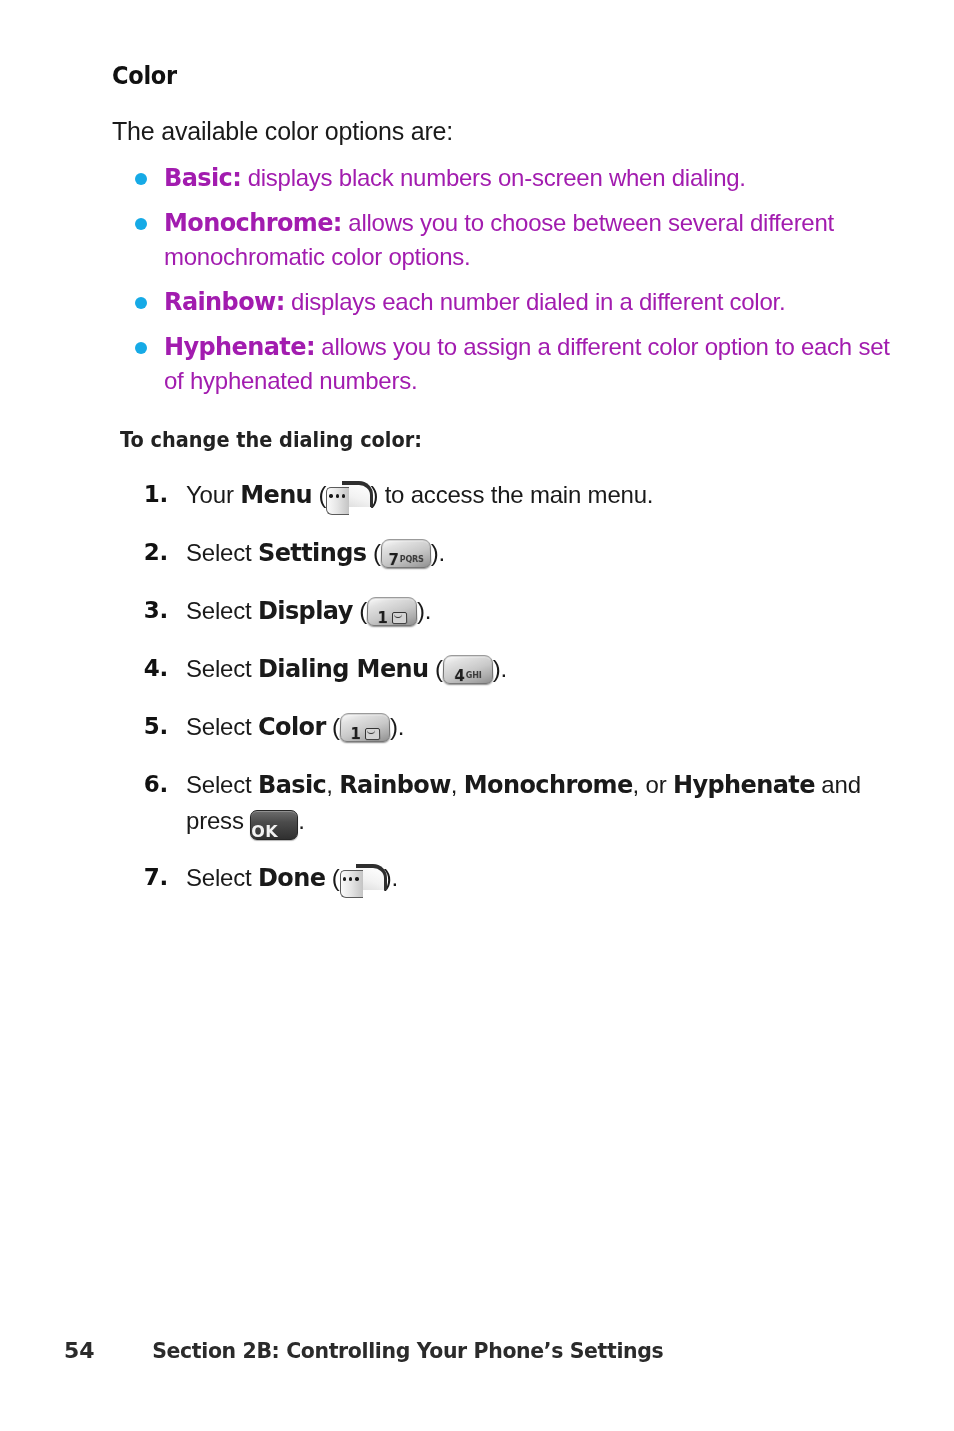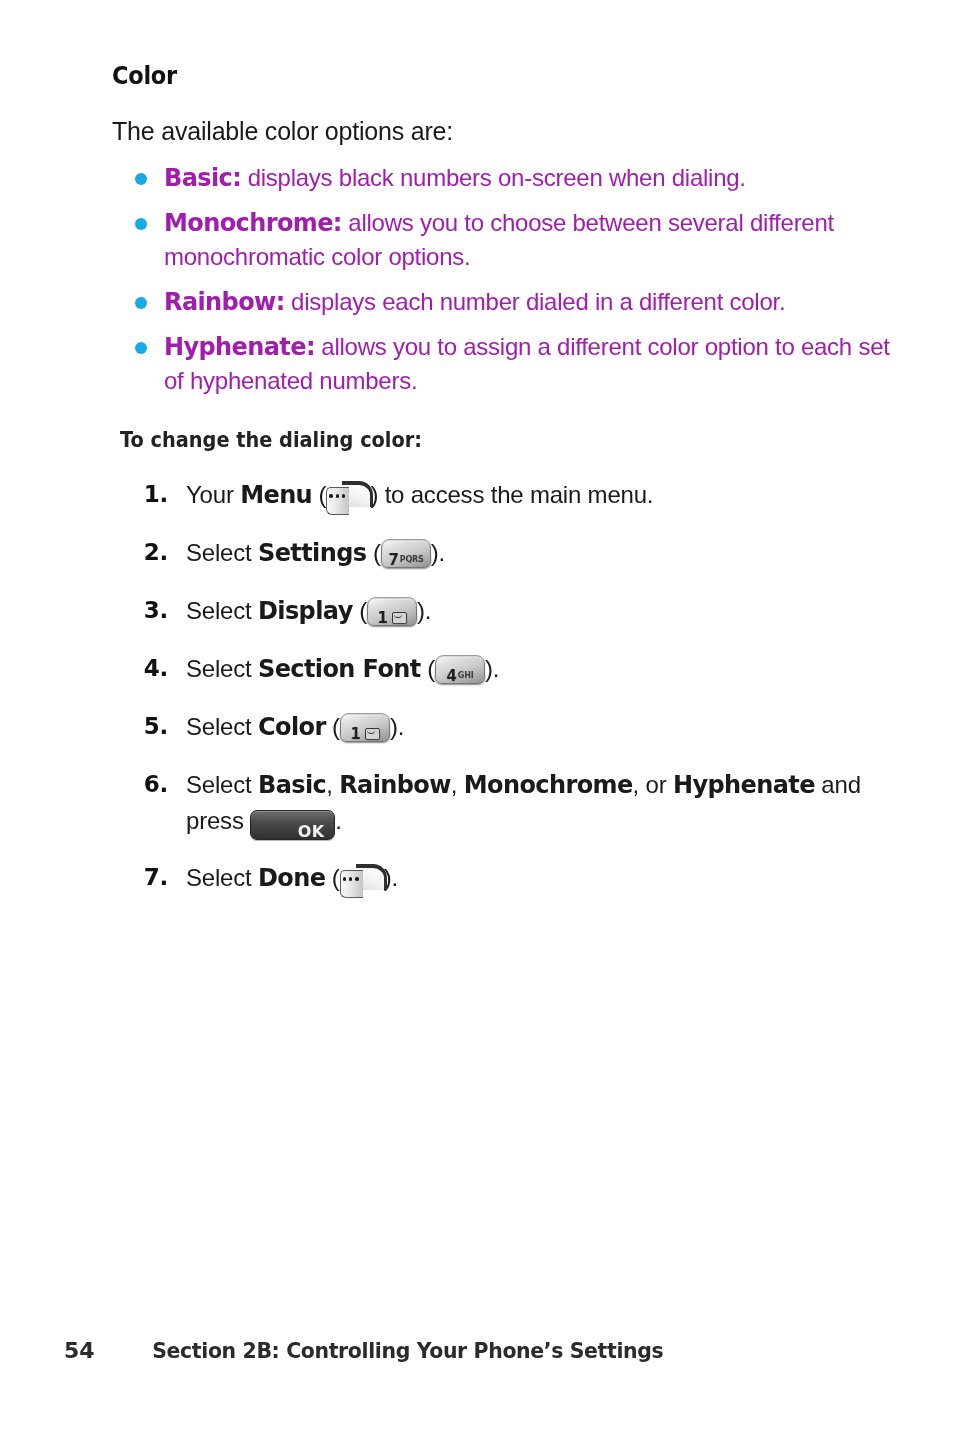--- a/index.html
+++ b/index.html
@@ -230,23 +230,22 @@
   }
 
   
   .key-ok {
     width: 46px;
     height: 28px;
     border-radius: 7px;
     background: linear-gradient(180deg, #6d6d6d 0%, #4b4b4b 40%, #303030 100%);
     border: 1px solid #262626;
     box-shadow: inset 0 1px 0 rgba(255,255,255,.25), 0 1px 1px rgba(0,0,0,.3);
-    text-align: center;
+    text-align: left;
     vertical-align: -8px;
-    padding-left: 37px;
   }
   .key-ok span {
     font-family: "DejaVu Sans", sans-serif;
     font-weight: 700;
     font-size: 16px;
     color: #f2f2f2;
     line-height: 27px;
     letter-spacing: 0.5px;
   }
 
@@ -340,21 +339,21 @@
         <span class="step-text"><span>Select </span><b>Settings</b><span> (</span><span class="keyicon key-num"><span class="k-digit">7</span><span class="k-letters">PQRS</span></span><span>).</span></span>
       </li>
 
       <li class="step-item">
         <span class="step-num">3.</span>
         <span class="step-text"><span>Select </span><b>Display</b><span> (</span><span class="keyicon key-num"><span class="k-digit">1</span><span class="vm-glyph"></span></span><span>).</span></span>
       </li>
 
       <li class="step-item">
         <span class="step-num">4.</span>
-        <span class="step-text"><span>Select </span><b>Section Font</b><span> (</span><span class="keyicon key-num"><span class="k-digit">4</span><span class="k-letters">GHI</span></span><span>).</span></span>
+        <span class="step-text"><span>Select </span><b>Dialing Menu</b><span> (</span><span class="keyicon key-num"><span class="k-digit">4</span><span class="k-letters">GHI</span></span><span>).</span></span>
       </li>
 
       <li class="step-item">
         <span class="step-num">5.</span>
         <span class="step-text"><span>Select </span><b>Color</b><span> (</span><span class="keyicon key-num"><span class="k-digit">1</span><span class="vm-glyph"></span></span><span>).</span></span>
       </li>
 
       <li class="step-item">
         <span class="step-num">6.</span>
         <span class="step-text"><span>Select </span><b>Basic</b><span>, </span><b>Rainbow</b><span>, </span><b>Monochrome</b><span>, or </span><b>Hyphenate</b><span> and press </span><span class="keyicon key-ok"><span>OK</span></span><span>.</span></span>

